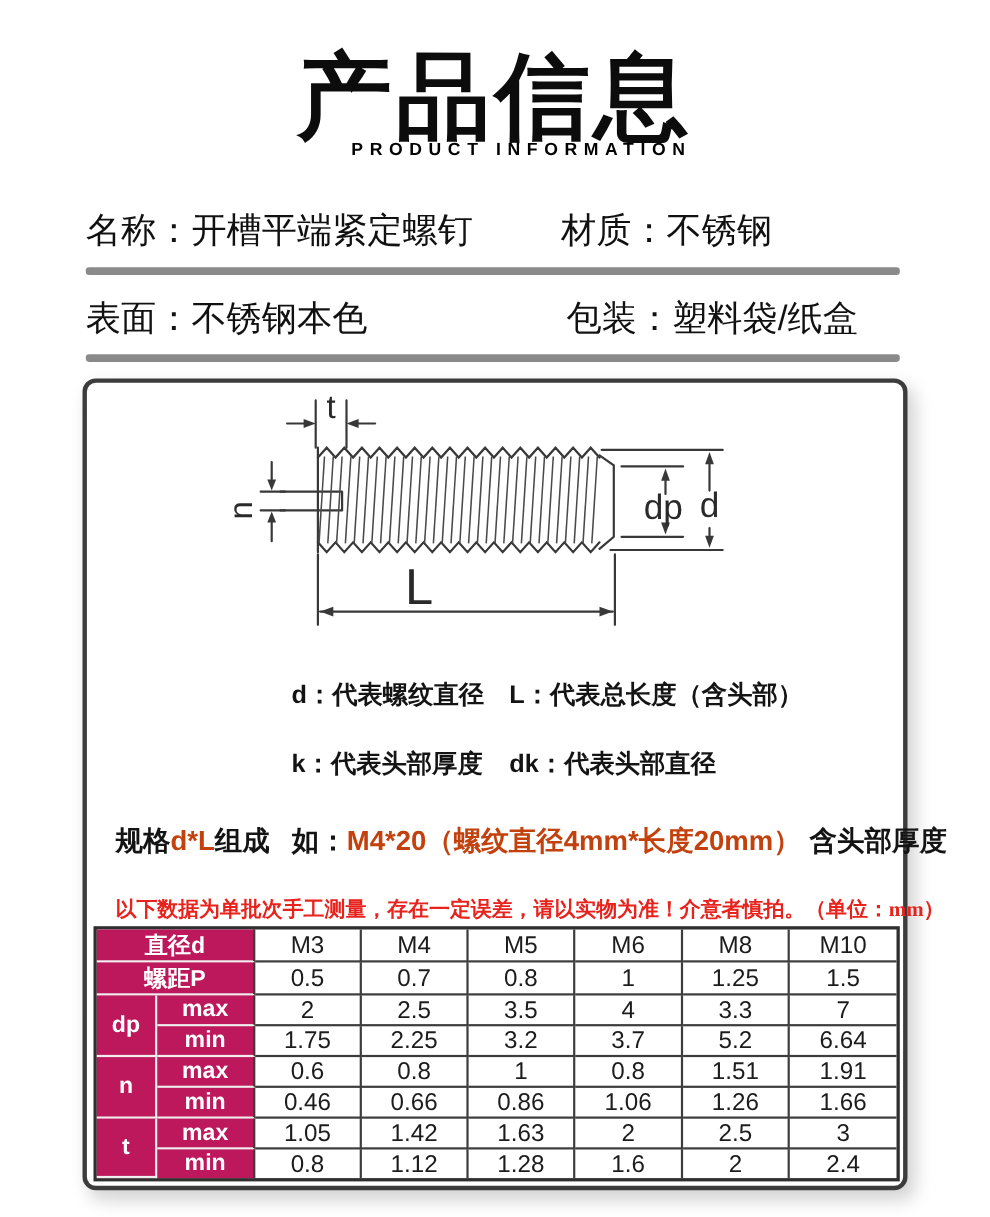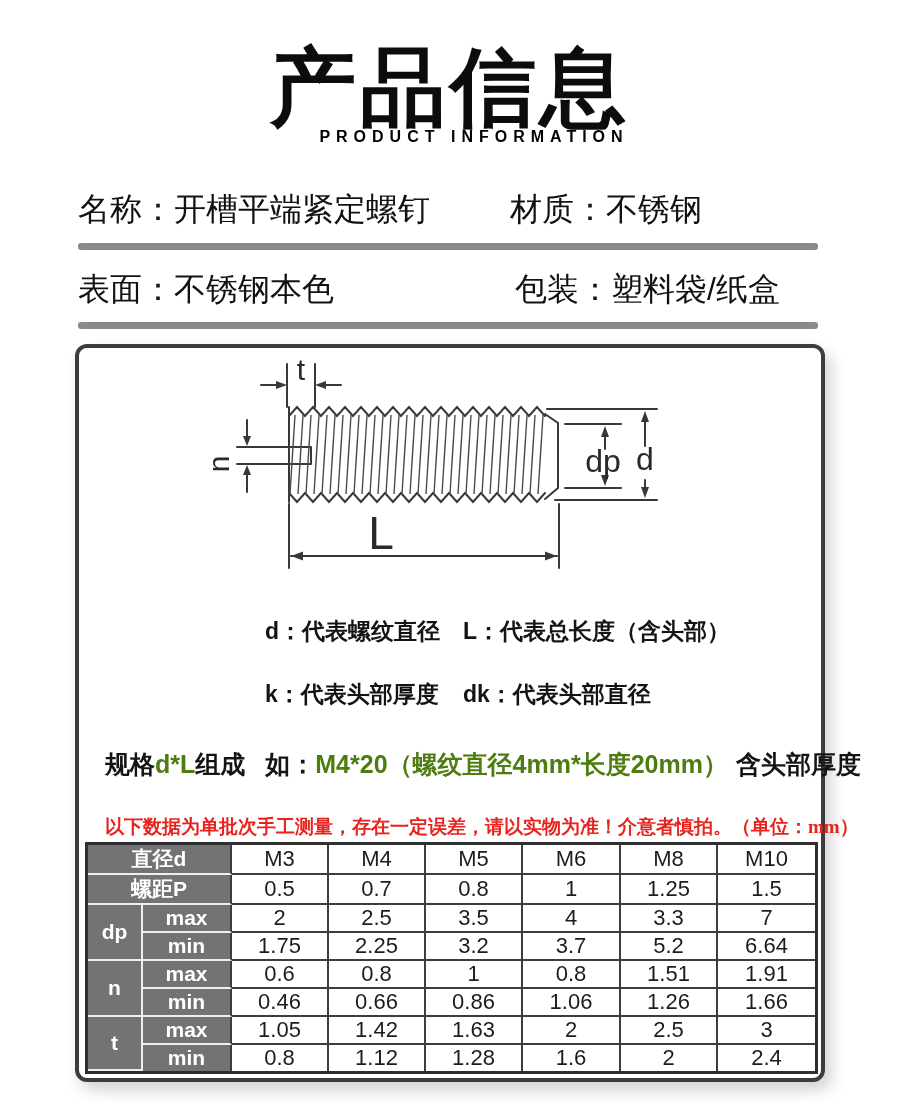--- a/index.html
+++ b/index.html
@@ -20,38 +20,38 @@
   .divider { position:absolute; left:78px; width:740px; height:7px; border-radius:3px; background:#8a8a8a; }
   .panel {
     position:absolute; left:75px; top:344px; width:742px; height:730px;
     background:#fff; border:4px solid #3c3c3c; border-radius:12px;
     box-shadow:6px 8px 16px rgba(0,0,0,0.18);
   }
   .panel svg { position:absolute; top:4px; left:0; }
   .legend-line { position:absolute; left:0; width:100%; height:30px; font-size:23px; font-weight:700; color:#141414; }
   .legend-item { position:absolute; white-space:nowrap; }
   .note { position:absolute; top:400px; left:26px; width:700px; font-size:25px; font-weight:700; white-space:nowrap; color:#141414; }
-  .note .red { color:#4d7c0f; }
+  .note .red { color:#c2410c; }
   .note .gap { margin-left:20px; }
   .note .gap-sm { margin-left:8px; }
   .warning { position:absolute; top:466px; left:26px; width:700px; font-size:19px; font-weight:700; color:#e8231d; white-space:nowrap;font-family:Liberation Serif, serif; }
   table.spec-table {
     position:absolute; top:494px; left:6px; border-collapse:separate; border-spacing:0;
     border:3px solid #2f2f2f; table-layout:fixed; width:730px;
   }
   table.spec-table td {
     height:26px; padding:0; text-align:center; vertical-align:middle;
     font-size:22px; color:#1c1c1c;
     border-right:2px solid #3d3d3d; border-bottom:2px solid #3d3d3d;
     overflow:hidden; white-space:nowrap;
   }
   table.spec-table tr td:last-child { border-right:0;margin-top:13px; }
   table.spec-table tr:last-child td { border-bottom:0; }
   table.spec-table td.dark {
-    background:#737373; color:#fff; font-weight:700; font-size:21px;
+    background:#be185d; color:#fff; font-weight:700; font-size:21px;
     border-right-color:#efefef; border-bottom-color:#efefef;
   }
   table.spec-table td.edge { border-right-color:#3d3d3d; }
   table.spec-table tr:last-child td.dark { border-bottom-color:#efefef; }
 </style>
 </head>
 <body>
 
 <div>
 

